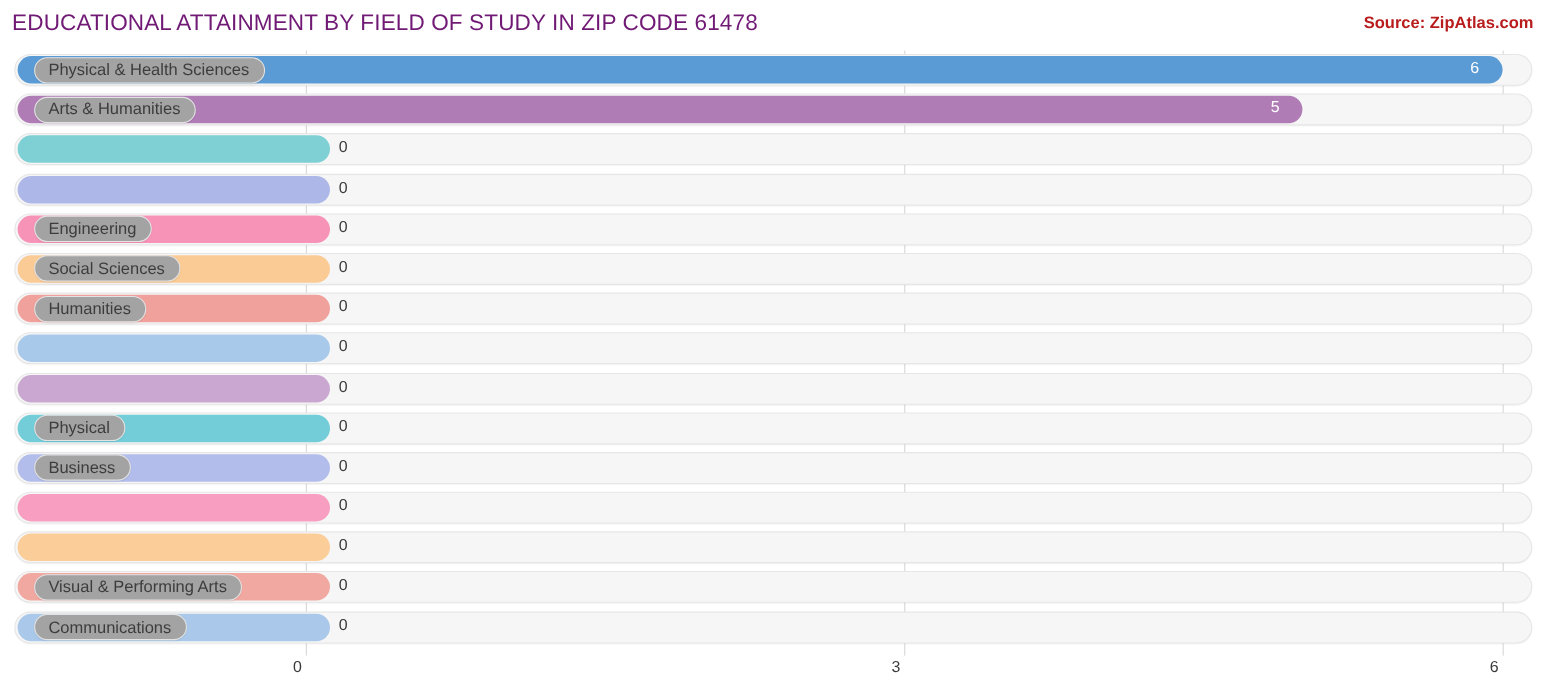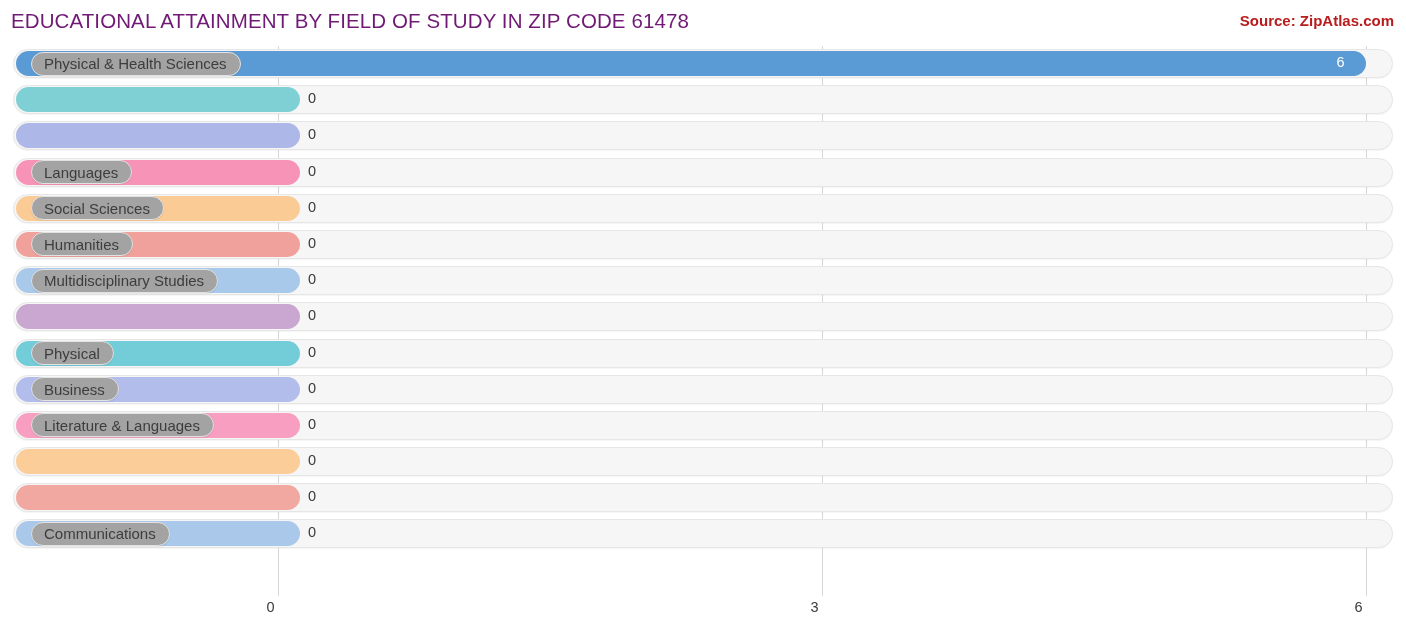--- a/index.html
+++ b/index.html
@@ -175,33 +175,41 @@
         <div class="row">
           <div class="track"></div>
           <div class="bar" style="width: 1349.5px; background: rgb(91, 155, 213);"></div>
           <div class="label-pill">
             <span>Physical &amp; Health Sciences</span>
           </div>
           <div class="value-in" style="left: 1336.5px;">6</div>
         </div>
         <div class="row">
           <div class="track"></div>
+          <div class="bar" style="width: 1168.17px; background: rgb(176, 124, 182);"></div>
+          <div class="label-pill">
+            <span>Arts &amp; Humanities</span>
+          </div>
+          <div class="value-in" style="left: 1155.17px;">5</div>
+        </div>
+        <div class="row">
+          <div class="track"></div>
           <div class="bar" style="width: 284px; background: rgb(126, 208, 212);"></div>
           <div class="value-out" style="left: 308px;">0</div>
         </div>
         <div class="row">
           <div class="track"></div>
           <div class="bar" style="width: 284px; background: rgb(174, 184, 232);"></div>
           <div class="value-out" style="left: 308px;">0</div>
         </div>
         <div class="row">
           <div class="track"></div>
           <div class="bar" style="width: 284px; background: rgb(248, 147, 184);"></div>
           <div class="label-pill">
-            <span>Languages</span>
+            <span>Engineering</span>
           </div>
           <div class="value-out" style="left: 308px;">0</div>
         </div>
         <div class="row">
           <div class="track"></div>
           <div class="bar" style="width: 284px; background: rgb(251, 203, 150);"></div>
           <div class="label-pill">
             <span>Social Sciences</span>
           </div>
           <div class="value-out" style="left: 308px;">0</div>
@@ -210,23 +218,20 @@
           <div class="track"></div>
           <div class="bar" style="width: 284px; background: rgb(240, 161, 155);"></div>
           <div class="label-pill">
             <span>Humanities</span>
           </div>
           <div class="value-out" style="left: 308px;">0</div>
         </div>
         <div class="row">
           <div class="track"></div>
           <div class="bar" style="width: 284px; background: rgb(169, 201, 234);"></div>
-          <div class="label-pill">
-            <span>Multidisciplinary Studies</span>
-          </div>
           <div class="value-out" style="left: 308px;">0</div>
         </div>
         <div class="row">
           <div class="track"></div>
           <div class="bar" style="width: 284px; background: rgb(201, 167, 208);"></div>
           <div class="value-out" style="left: 308px;">0</div>
         </div>
         <div class="row">
           <div class="track"></div>
           <div class="bar" style="width: 284px; background: rgb(114, 205, 216);"></div>
@@ -239,33 +244,33 @@
           <div class="track"></div>
           <div class="bar" style="width: 284px; background: rgb(179, 189, 235);"></div>
           <div class="label-pill">
             <span>Business</span>
           </div>
           <div class="value-out" style="left: 308px;">0</div>
         </div>
         <div class="row">
           <div class="track"></div>
           <div class="bar" style="width: 284px; background: rgb(248, 158, 192);"></div>
-          <div class="label-pill">
-            <span>Literature &amp; Languages</span>
-          </div>
           <div class="value-out" style="left: 308px;">0</div>
         </div>
         <div class="row">
           <div class="track"></div>
           <div class="bar" style="width: 284px; background: rgb(251, 205, 153);"></div>
           <div class="value-out" style="left: 308px;">0</div>
         </div>
         <div class="row">
           <div class="track"></div>
           <div class="bar" style="width: 284px; background: rgb(240, 168, 160);"></div>
+          <div class="label-pill">
+            <span>Visual &amp; Performing Arts</span>
+          </div>
           <div class="value-out" style="left: 308px;">0</div>
         </div>
         <div class="row">
           <div class="track"></div>
           <div class="bar" style="width: 284px; background: rgb(170, 201, 234);"></div>
           <div class="label-pill">
             <span>Communications</span>
           </div>
           <div class="value-out" style="left: 308px;">0</div>
         </div>

